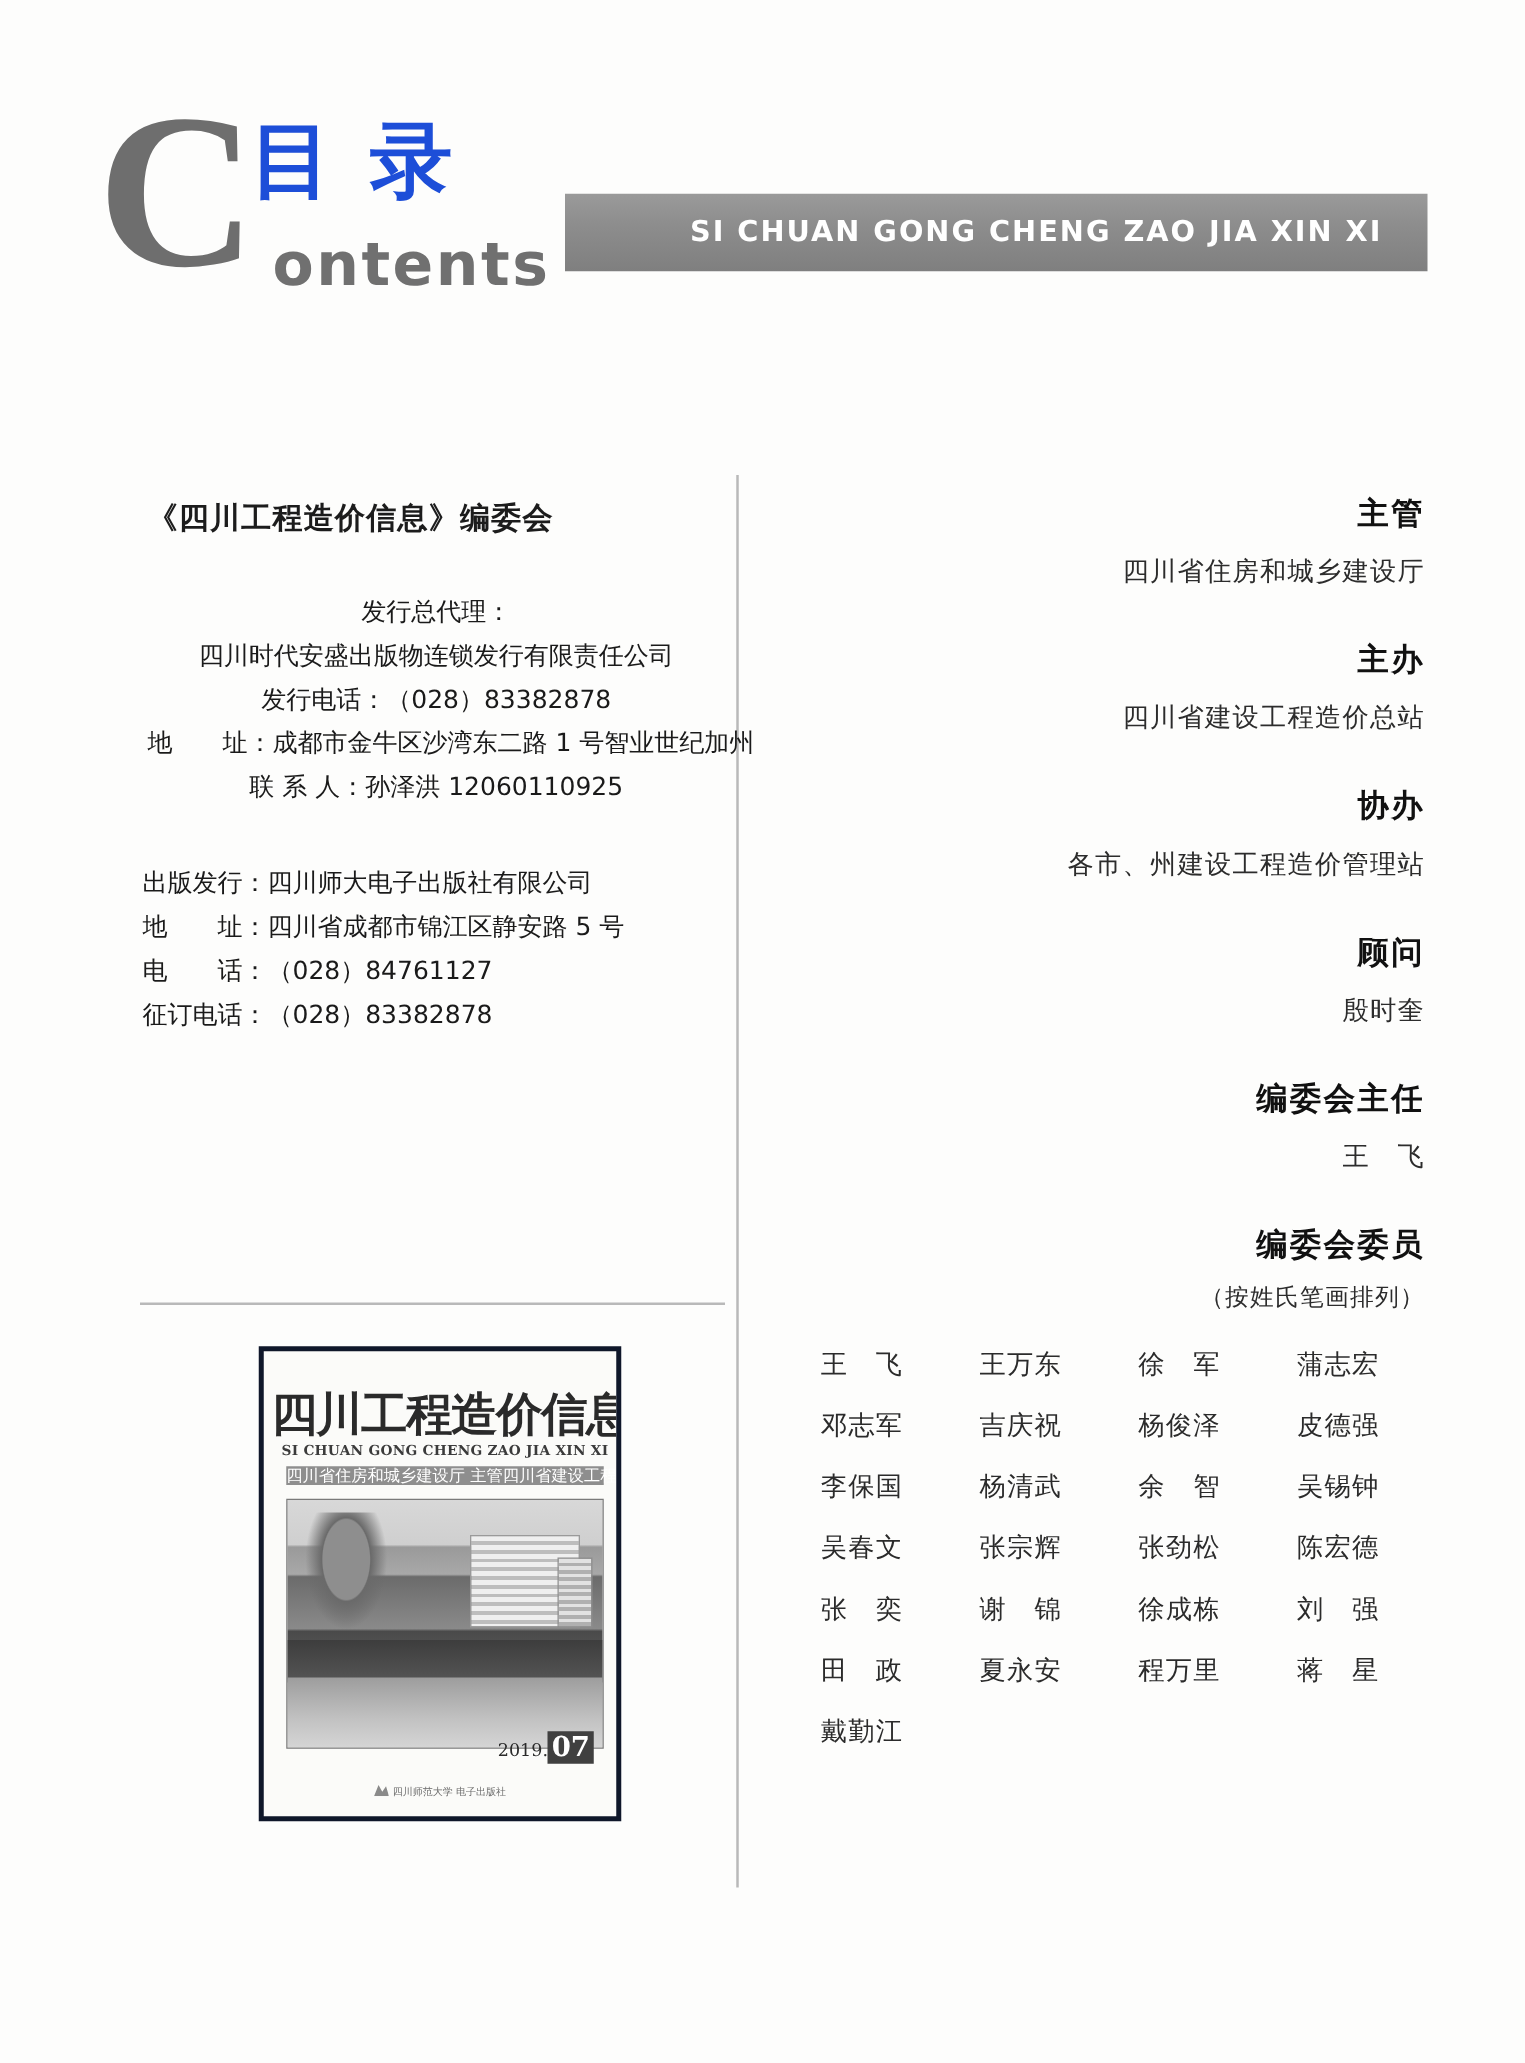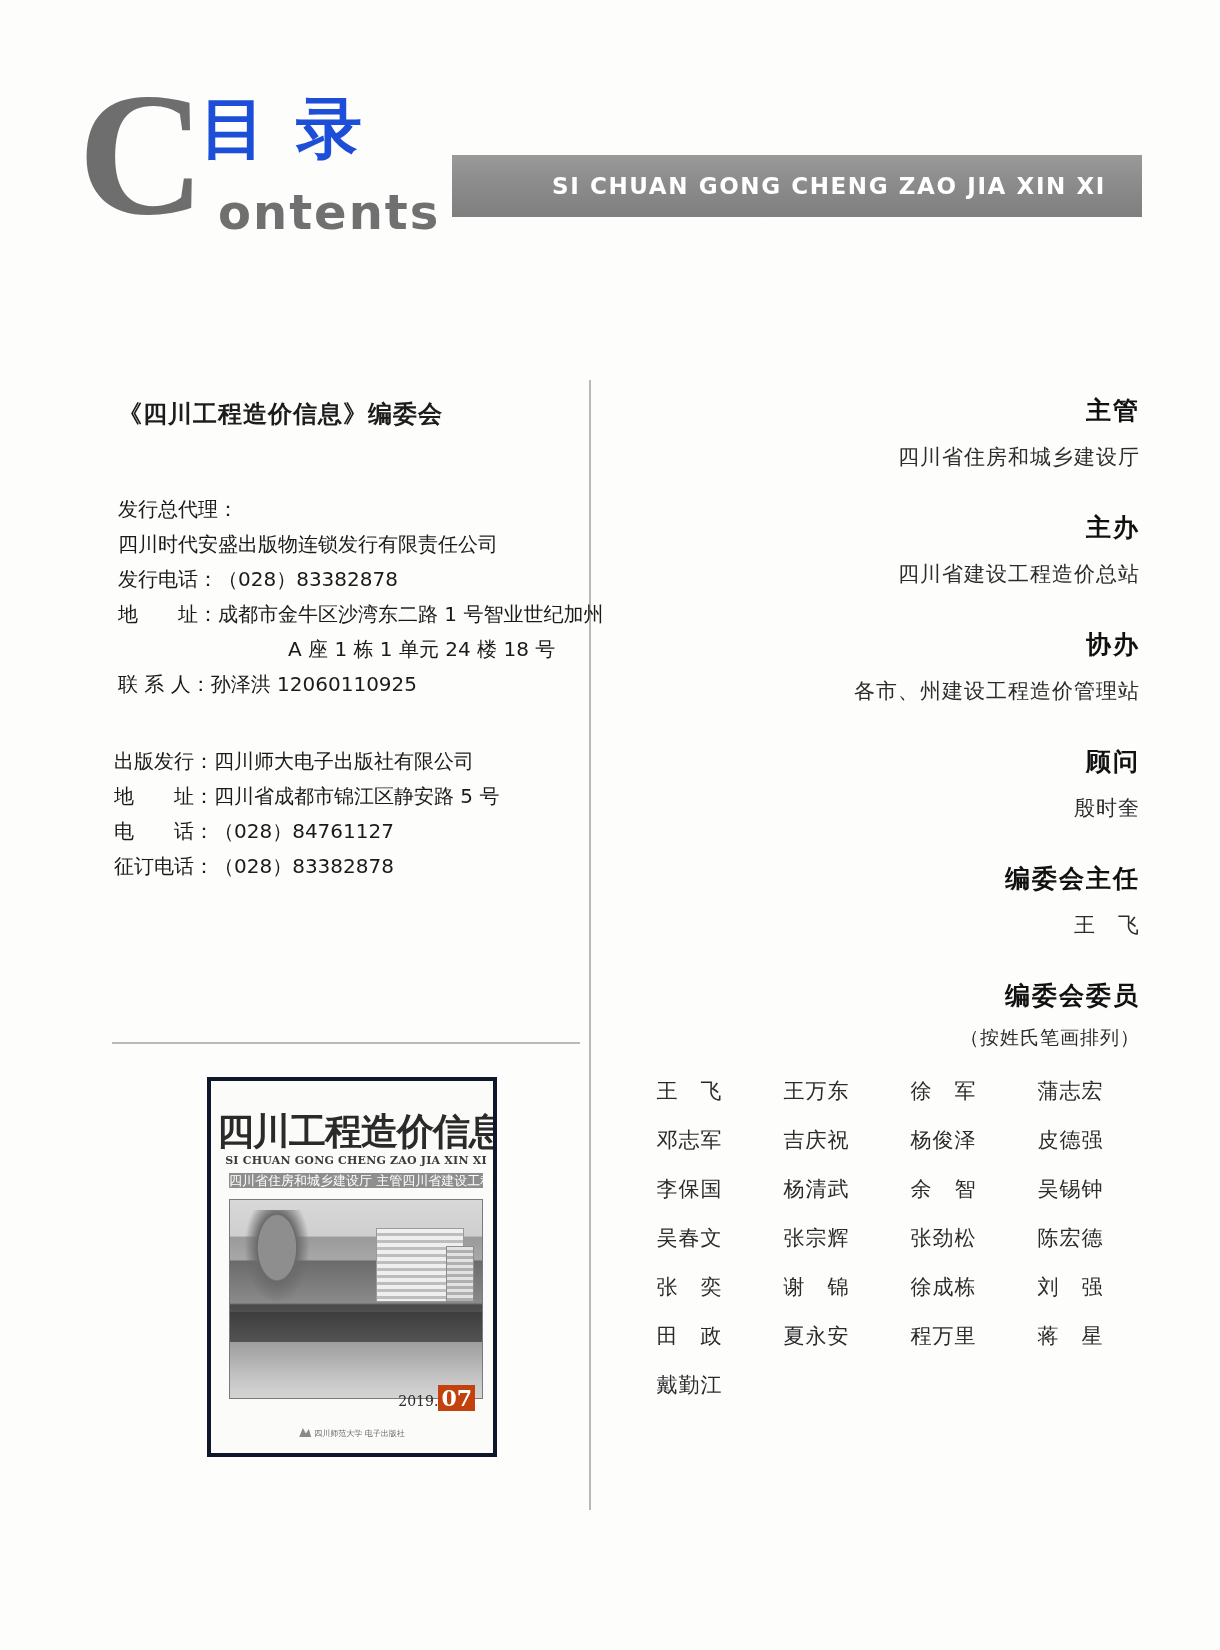--- a/index.html
+++ b/index.html
@@ -133,22 +133,23 @@
   }
   .cline .lbl {
     font-weight: bold;
     font-family: "DejaVu Sans", "Liberation Sans", sans-serif;
   }
   .cline .val {
     font-family: "Liberation Sans", "DejaVu Sans", sans-serif;
     letter-spacing: 0.4px;
   }
   .agent-block {
-    margin-top: 62px;
+    margin-top: 42px;
     margin-left: 8px;
+    text-align: center;
   }
   .aline {
     font-size: 20px;
     line-height: 35px;
     white-space: nowrap;
     color: #1a1a1a;
     font-family: "DejaVu Sans", "Liberation Sans", sans-serif;
   }
   .aline.indent {
     padding-left: 170px;
@@ -283,21 +284,21 @@
     right: 18px;
     bottom: 42px;
     font-family: "DejaVu Serif", "Liberation Serif", serif;
     font-size: 14px;
     color: #2a2a2a;
     white-space: nowrap;
   }
   .cover-date .big {
     font-size: 22px;
     font-weight: bold;
-    background: #c2410c;
+    background: #404040;
     color: #fff;
     padding: 0 3px;
   }
   .cover-pub {
     position: absolute;
     left: 0;
     bottom: 14px;
     width: 100%;
     text-align: center;
     font-size: 8px;
@@ -397,21 +398,20 @@
 
       <div class="agent-block">
         <div class="aline">发行总代理：</div>
         <div class="aline">四川时代安盛出版物连锁发行有限责任公司</div>
         <div class="aline">
           <span>发行电话：</span><span>（028）83382878</span>
         </div>
         <div class="aline">
           <span>地　　址：</span><span>成都市金牛区沙湾东二路 1 号智业世纪加州</span>
         </div>
-        <div class="aline indent">A 座 1 栋 1 单元 24 楼 18 号</div>
         <div class="aline">
           <span>联 系 人：</span><span>孙泽洪 12060110925</span>
         </div>
       </div>
 
       <div class="pub-block">
         <div class="aline">
           <span>出版发行：</span><span>四川师大电子出版社有限公司</span>
         </div>
         <div class="aline">

